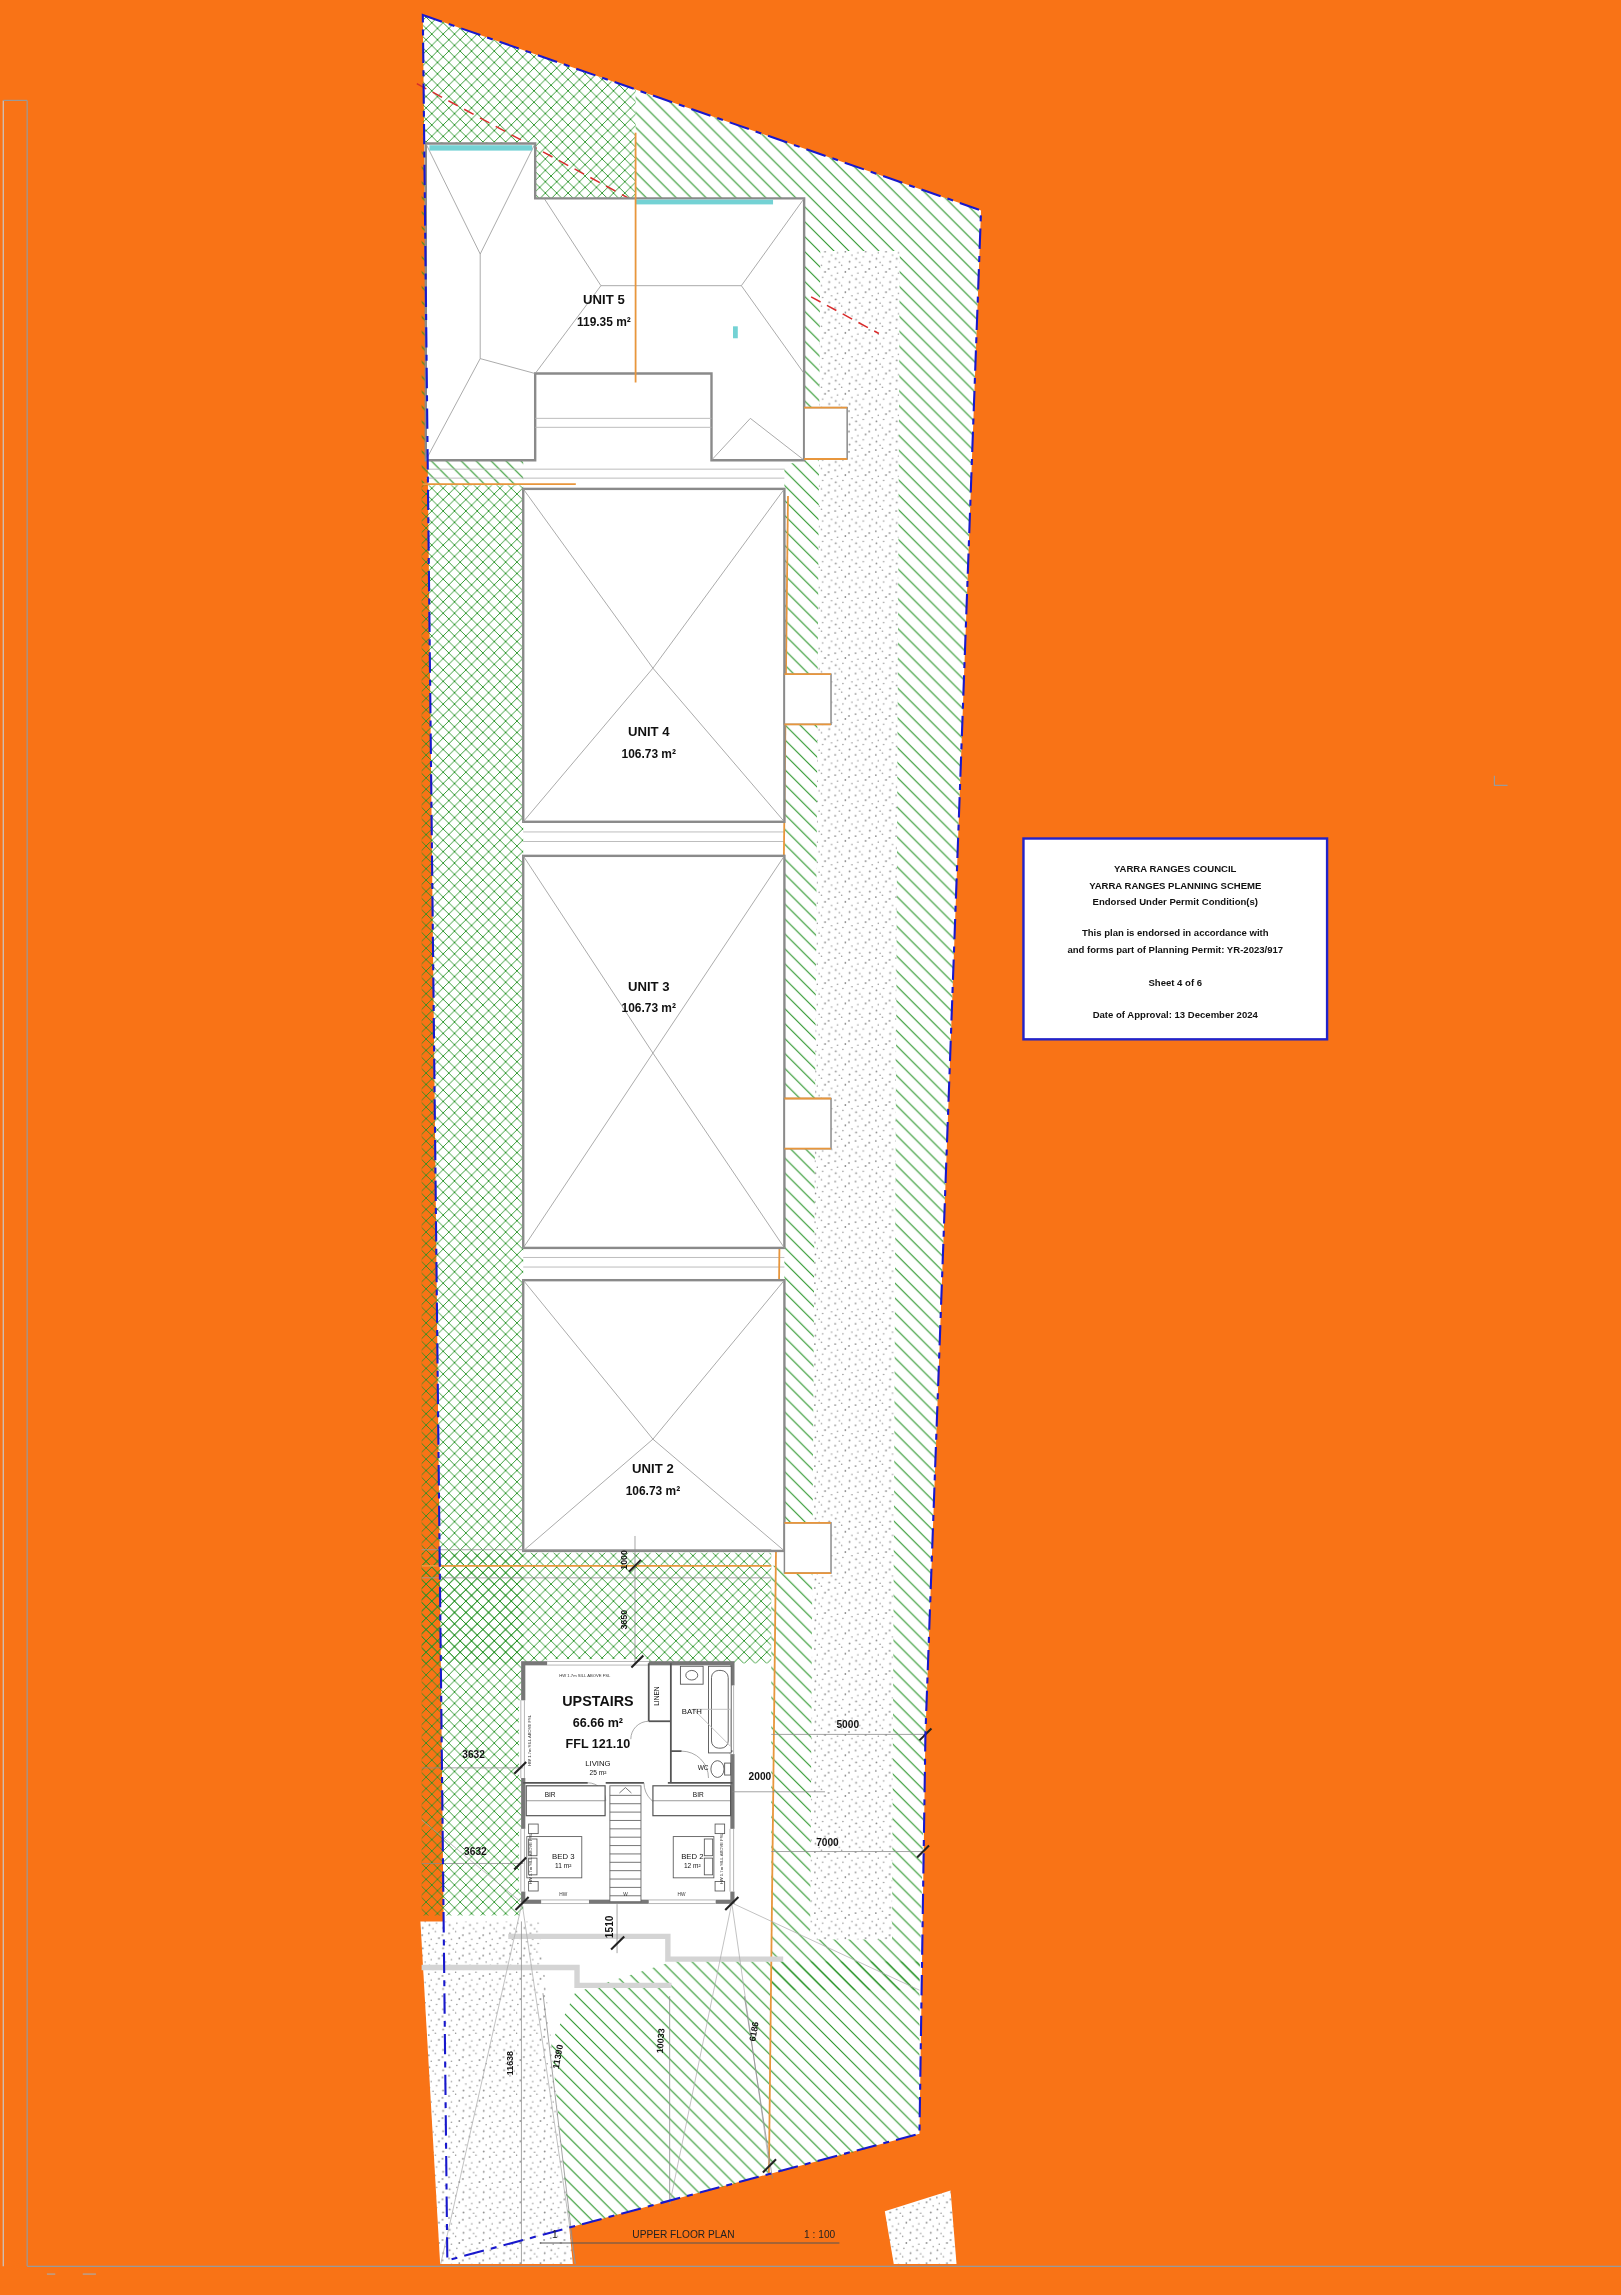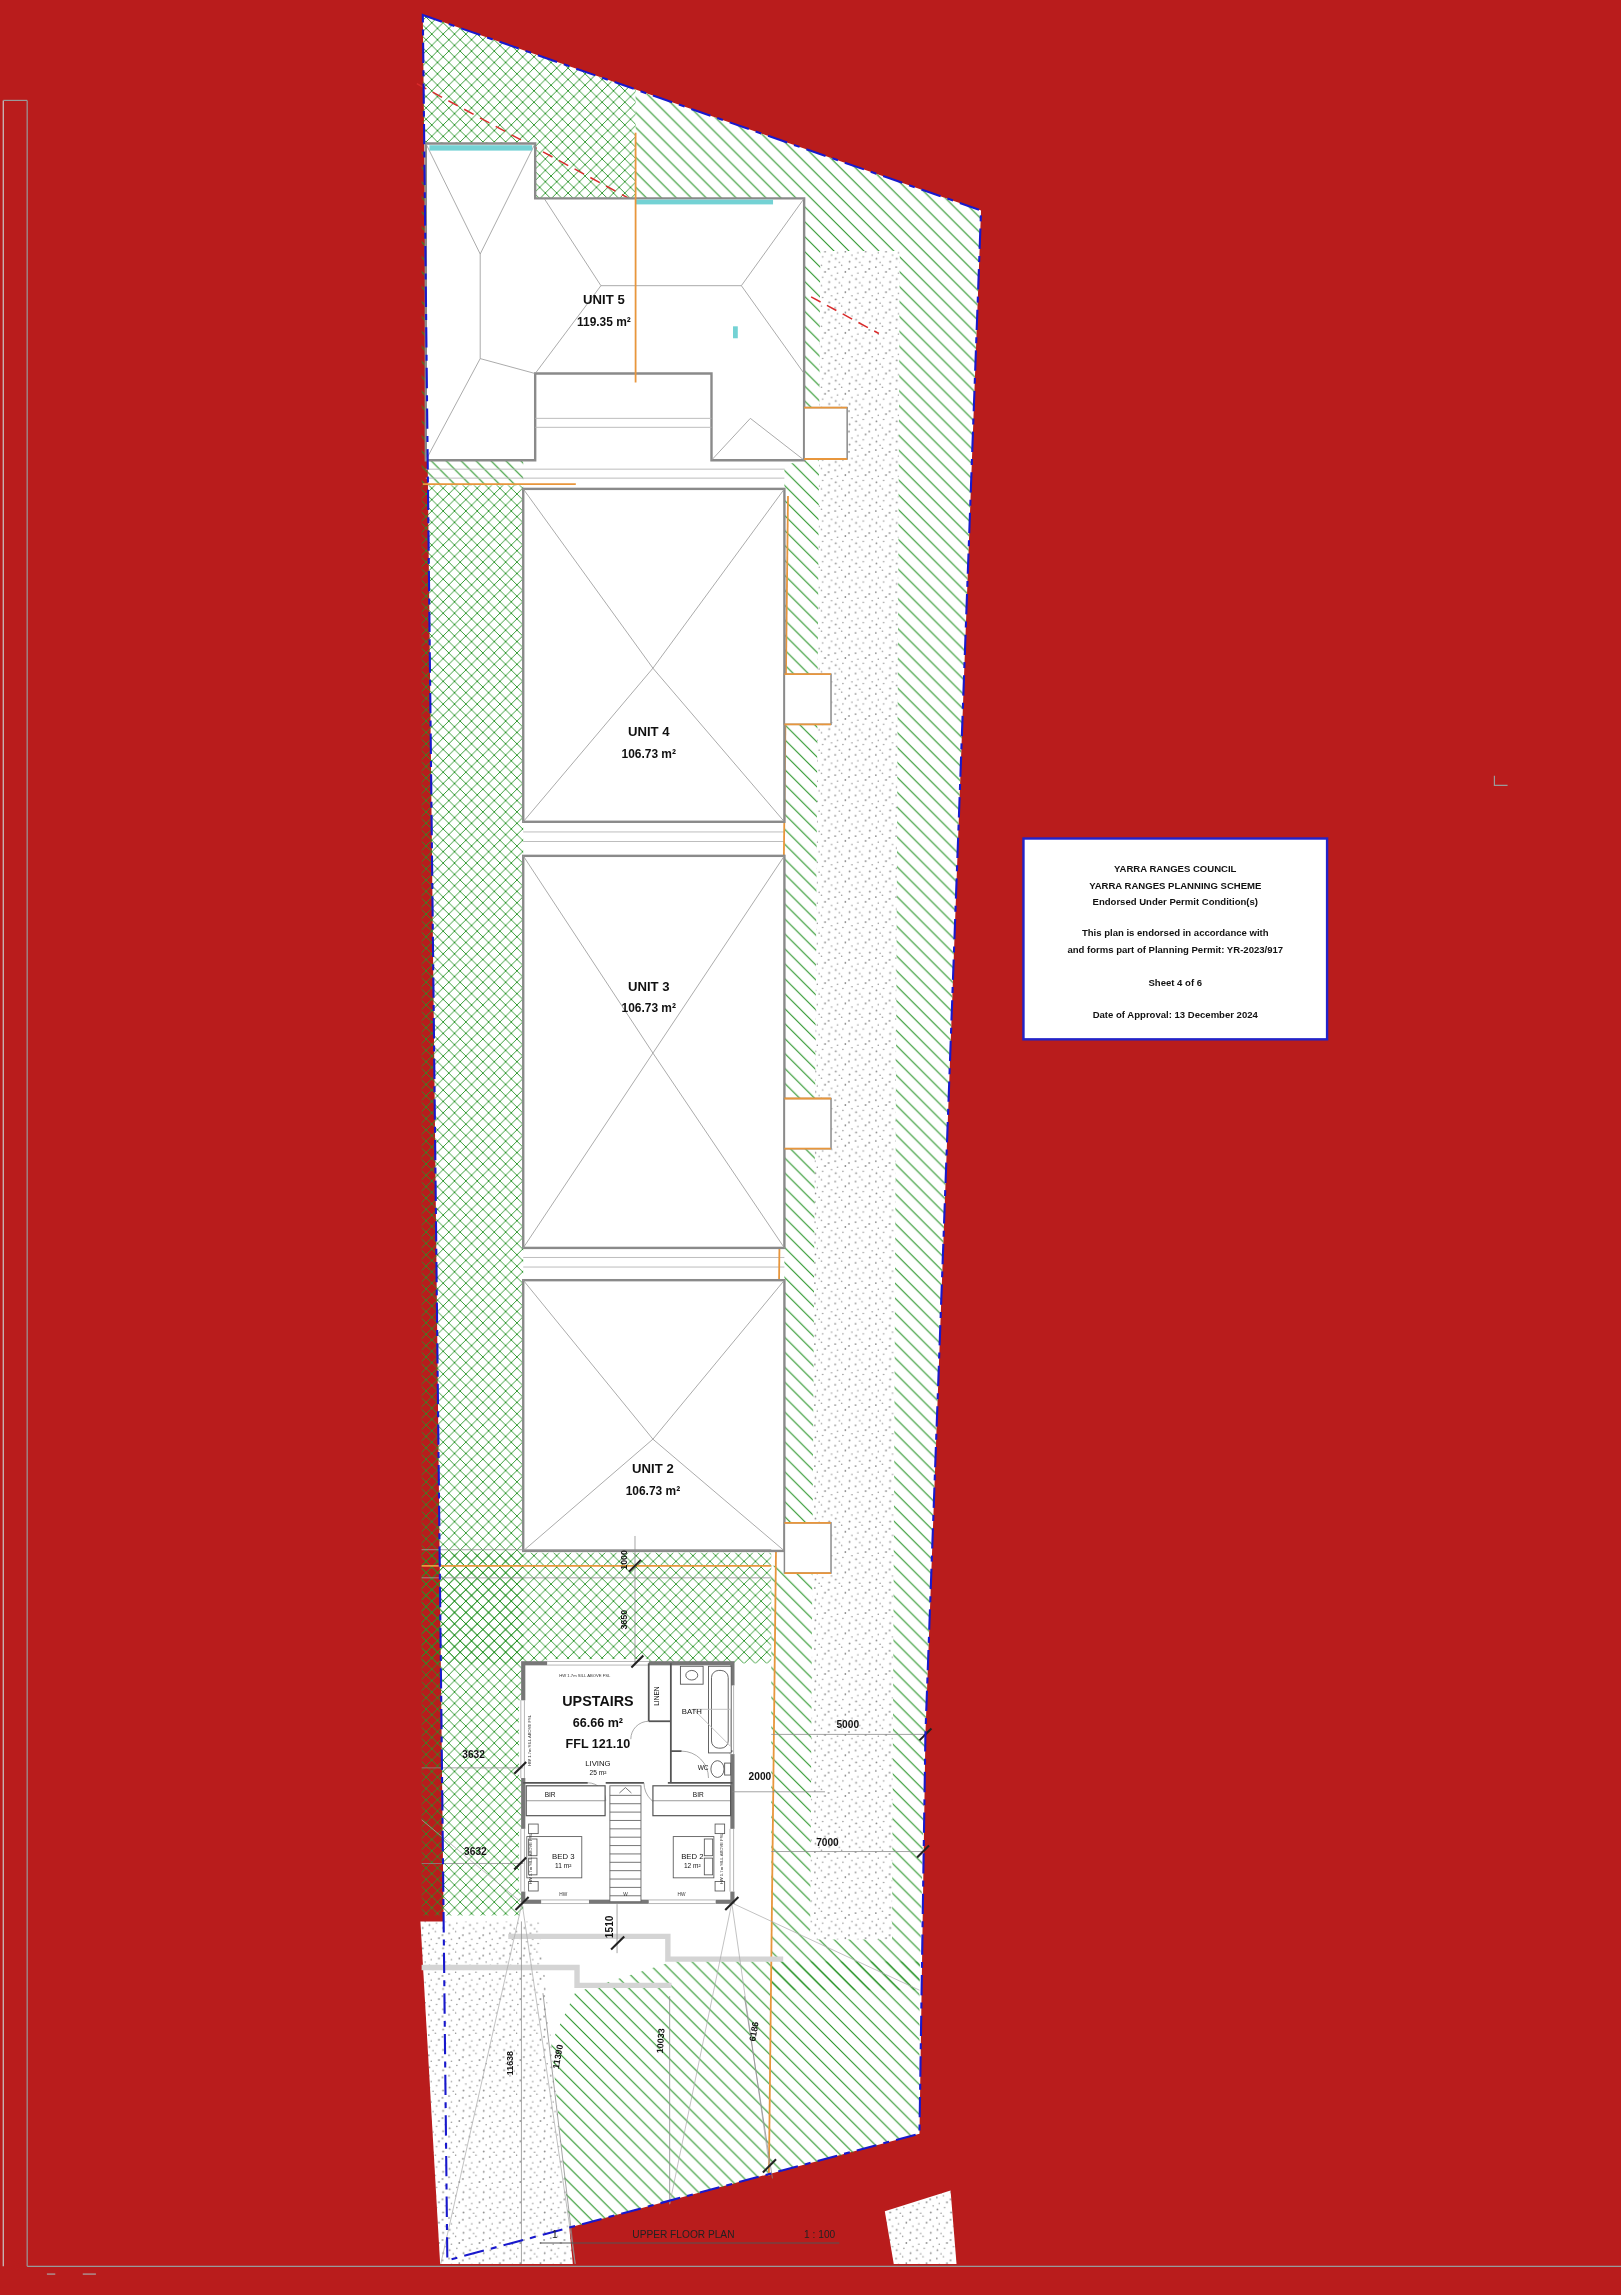--- a/index.html
+++ b/index.html
@@ -1,16 +1,16 @@
 <!DOCTYPE html>
 <html style="font-size:9.6px"><head>
 <meta charset="utf-8">
 <style>
   html,body{margin:0;padding:0;background:#ffffff;}
-  #sheet{position:relative;width:1622px;height:2295px;background:#b91c1c;overflow:hidden;
+  #sheet{position:relative;width:1622px;height:2295px;background:#f97316;overflow:hidden;
          font-family:"Liberation Sans", sans-serif;}
   svg{position:absolute;left:0;top:0;}
   text{font-family:"Liberation Sans", sans-serif;fill:#111;}
   .lbl-unit{font-size:22px;font-weight:bold;text-anchor:middle;letter-spacing:0px;}
   .lbl-area{font-size:20px;font-weight:bold;text-anchor:middle;}
   .lbl-dim{font-size:17px;font-weight:bold;text-anchor:middle;}
   .lbl-dim-s{font-size:15px;font-weight:bold;text-anchor:middle;}
   .lbl-room{font-size:13px;text-anchor:middle;}
   .lbl-room-s{font-size:11px;text-anchor:middle;}
   .lbl-tiny{font-size:7px;text-anchor:middle;fill:#333;}

